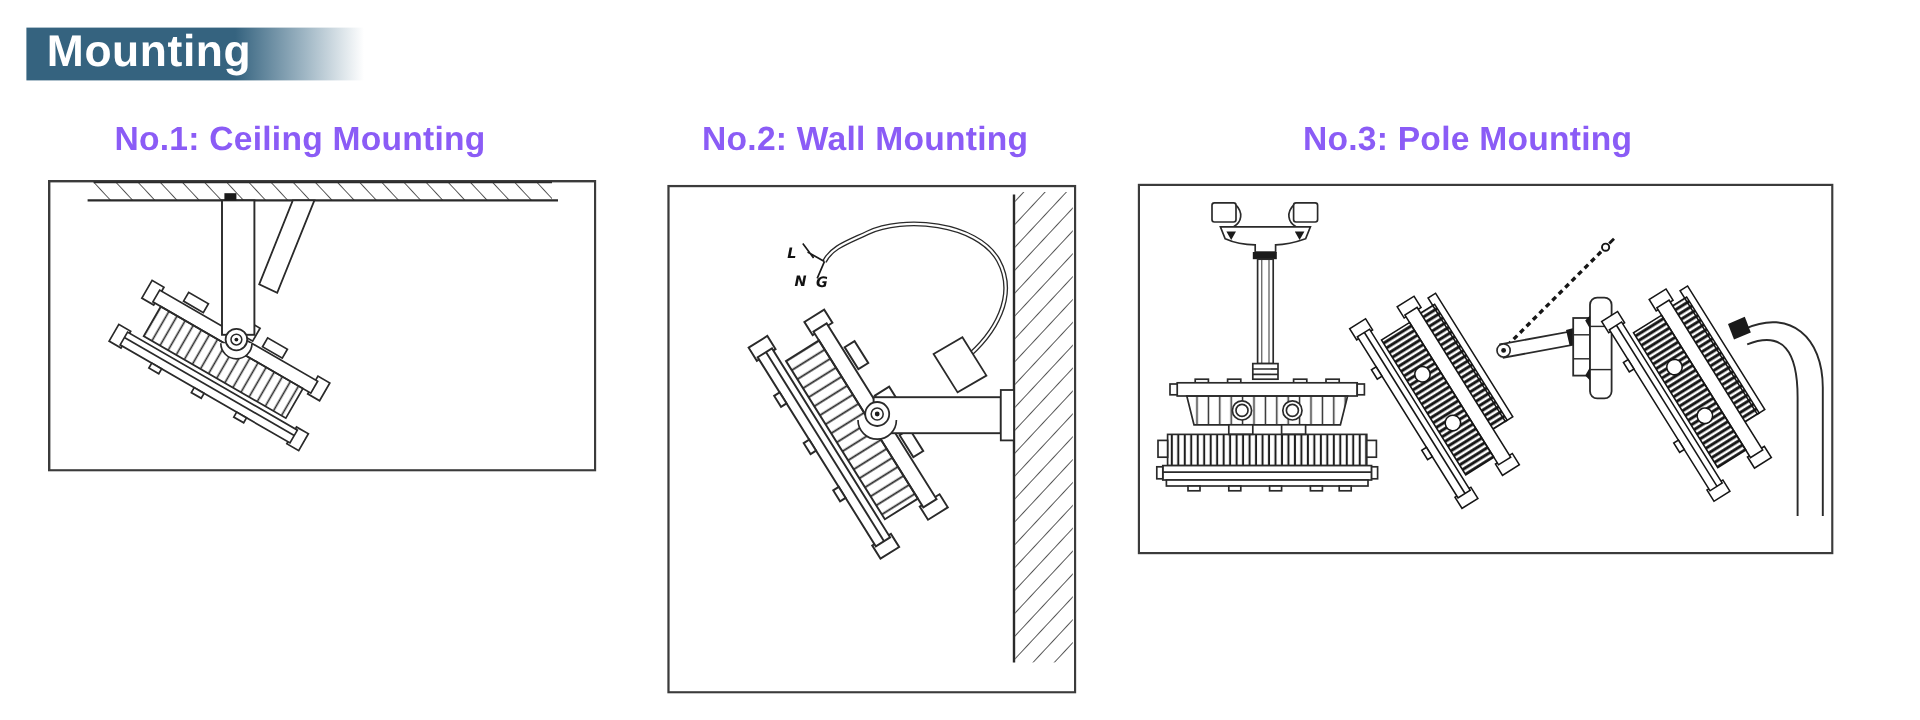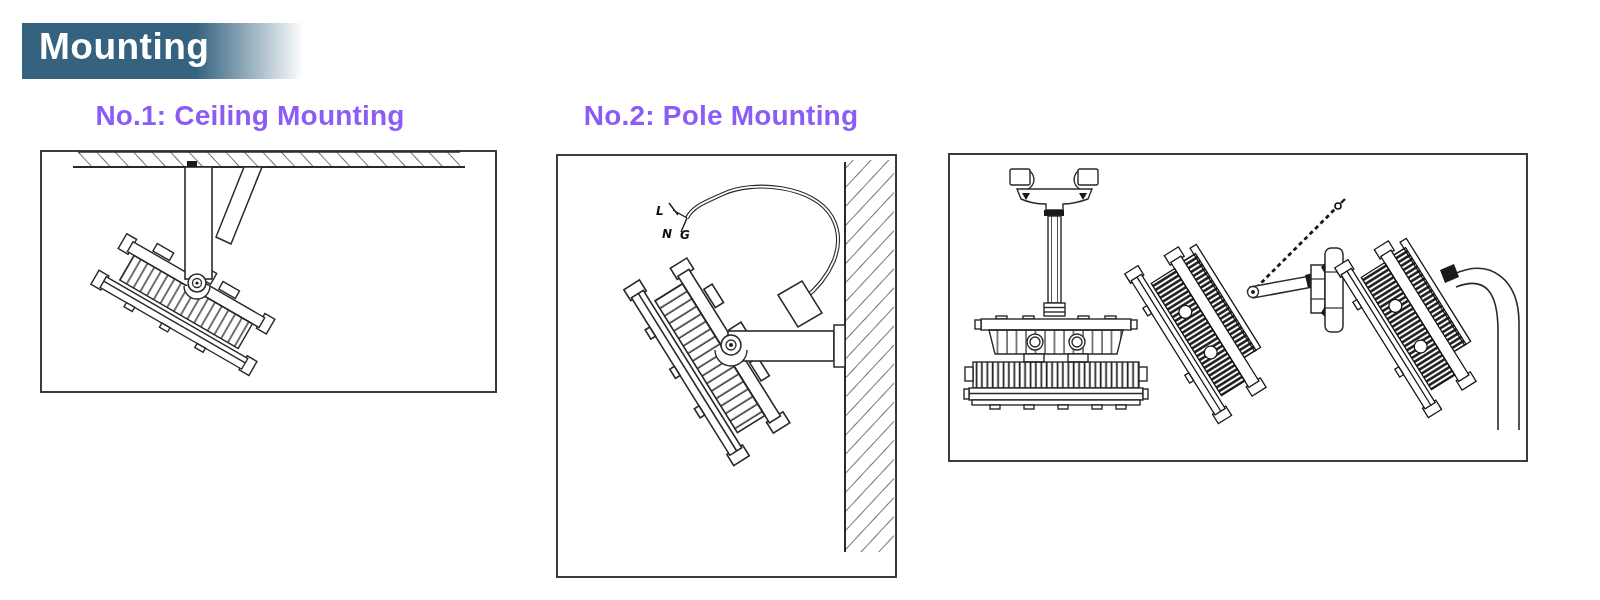--- a/index.html
+++ b/index.html
@@ -1,20 +1,20 @@
 <!DOCTYPE html>
 <html><head>
 <meta charset="utf-8">
 <style>
   html,body{margin:0;padding:0;background:#fff;}
   .stage{position:relative;width:1600px;height:600px;background:#fff;overflow:hidden;
          font-family:"Liberation Sans",sans-serif;}
-  .banner{position:absolute;left:22px;top:23px;width:290px;height:56px;
+  .banner{position:absolute;left:22px;top:23px;width:290px;height:44px;
           background:linear-gradient(90deg,#35637f 0%,#35637f 60%,#9fb6c4 80%,#ffffff 97%);
-          display:flex;align-items:flex-start;}
+          display:flex;align-items:flex-end;}
   .banner span{color:#ffffff;font-weight:bold;font-size:37px;line-height:48px;
                padding-left:17px;letter-spacing:0.5px;}
   h2.sec-title{position:absolute;top:100px;margin:0;width:340px;text-align:center;
                color:#8b5cf6;font-size:28px;font-weight:bold;letter-spacing:0.2px;}
   .t1{left:80px;} .t2{left:551px;} .t3{left:1053px;}
   svg.diagram{position:absolute;display:block;}
   .d1{left:40px;top:150px;} .d2{left:556px;top:154px;} .d3{left:948px;top:153px;}
   .defsvg{position:absolute;width:0;height:0;}
   text.wirelabel{font-family:"DejaVu Sans",sans-serif;font-weight:bold;font-style:italic;
                  font-size:12px;fill:#111;}
@@ -81,21 +81,22 @@
         <rect x="32" y="55" width="10" height="5"></rect>
       </g>
     </defs>
   </svg>
 
   <div class="banner">
     <span>Mounting</span>
   </div>
 
   <h2 class="sec-title t1">No.1: Ceiling Mounting</h2>
-  <h2 class="sec-title t2">No.2: Pole Mounting</h2>
+  <h2 class="sec-title t2">No.2: Wall Mounting</h2>
+  <h2 class="sec-title t3">No.3: Pole Mounting</h2>
 
   <svg class="diagram d1" width="457" height="243" viewBox="0 0 457 243" xmlns="http://www.w3.org/2000/svg" xmlns:xlink="http://www.w3.org/1999/xlink">
     <rect x="1" y="1" width="455" height="241" fill="none" stroke="#3b3b3b" stroke-width="2"></rect>
     <g>
       <rect x="38" y="2" width="382" height="15" fill="url(#phatchC)" stroke="none"></rect>
       <line x1="38" y1="2" x2="420" y2="2" stroke="#2a2a2a" stroke-width="1.3"></line>
       <line x1="33" y1="17" x2="425" y2="17" stroke="#2a2a2a" stroke-width="2"></line>
     </g>
     <g>
       <polygon points="204,17 222,17 191,94 176,87" fill="#fff" stroke="#2a2a2a" stroke-width="1.5"></polygon>

